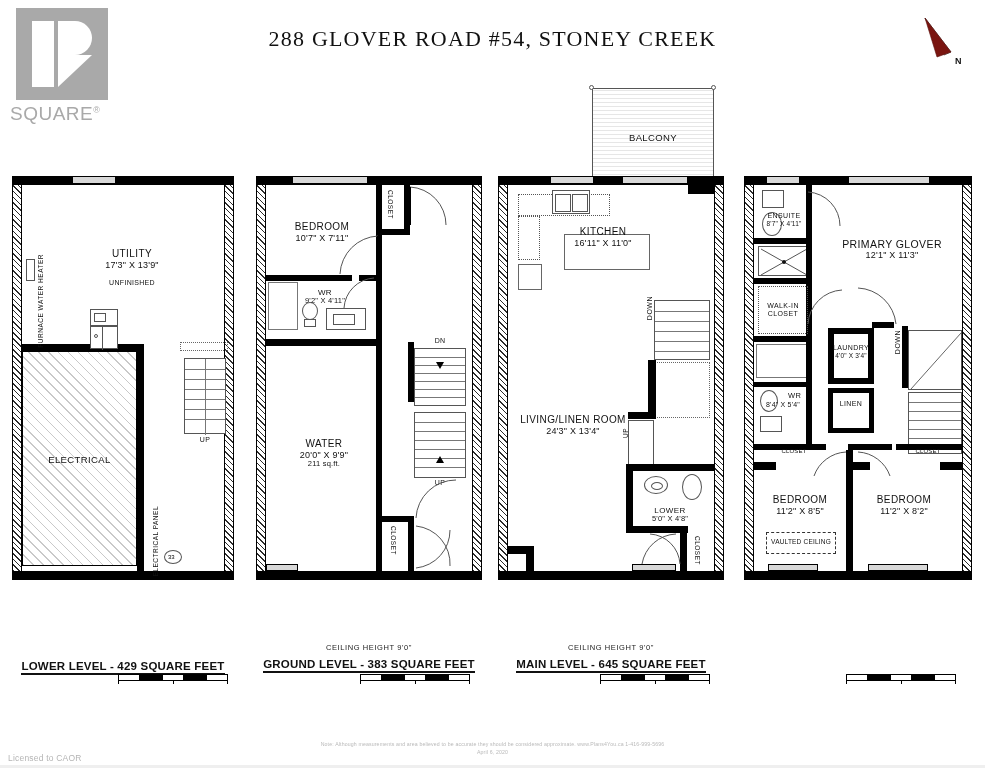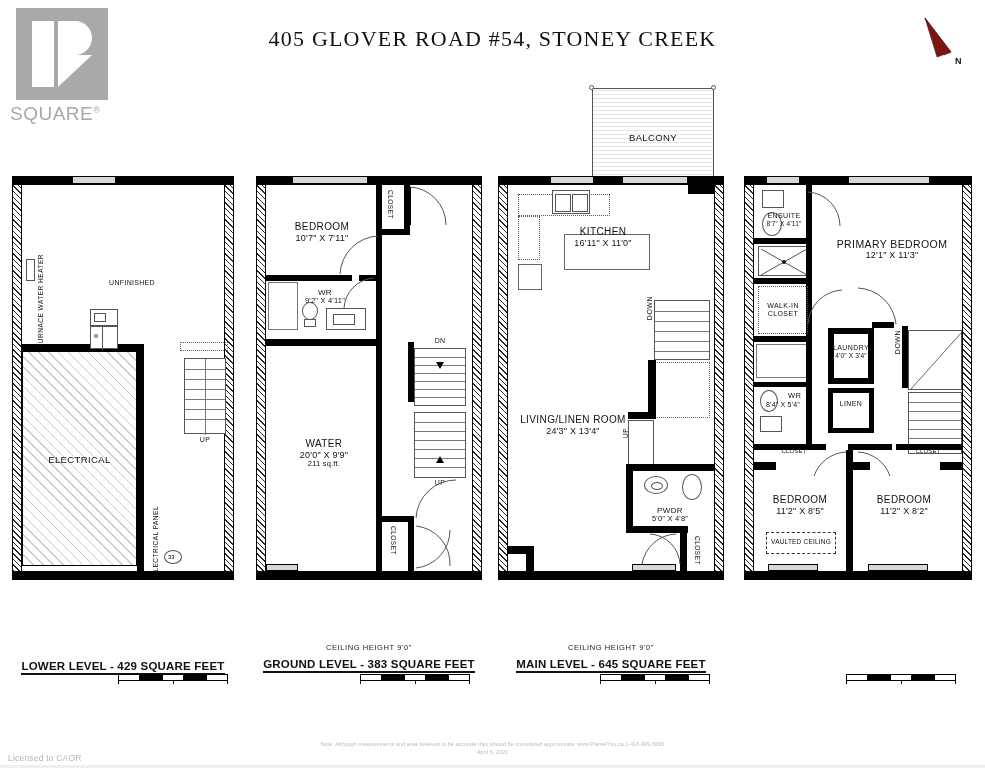--- a/index.html
+++ b/index.html
@@ -149,21 +149,21 @@
 
   <div id="realtor-logo">
     <div class="mark">
       <div class="bar"></div>
         <div class="bowl"></div>
         <div class="bowl2"></div>
     </div>
     <div class="word"><span>SQUARE</span><sup>®</sup></div>
   </div>
 
-  <div id="plan-title">405 GLOVER ROAD #54, STONEY CREEK</div>
+  <div id="plan-title">288 GLOVER ROAD #54, STONEY CREEK</div>
 
   <div id="compass">
     <svg width="64" height="64" viewBox="0 0 64 64">
       <polygon points="14,10 40,44 33,47" fill="#ffffff" stroke="#6a6a6a" stroke-width="1"></polygon>
       <polygon points="14,10 40,44 26,49" fill="#7a1510" stroke="#5a0f0b" stroke-width="0.6"></polygon>
       <text x="44" y="56" font-family="Liberation Sans, sans-serif" font-size="9" font-weight="bold" fill="#111">N</text>
     </svg>
   </div>
 
   <div class="panel" style="left:12px; top:176px; width:222px; height:404px;">
@@ -201,20 +201,24 @@
         <div class="tread" style="top:60px;"></div>
       <div style="position:absolute;left:20px;top:0;width:1px;height:76px;background:#777;"></div>
     </div>
     <div class="lbl lbl-sm" style="left:172px; top:260px; width:42px;">UP</div>
 
     <div class="vert vert-l lbl-xs" style="left:140px; top:330px;">ELECTRICAL PANEL</div>
     <div class="fix-oval" style="left:152px; top:374px; width:18px; height:14px;">
       <div style="position:absolute;left:3px;top:3px;font-size:6px;letter-spacing:0;">33</div>
     </div>
 
+    <div class="lbl lbl-room" style="left:50px; top:72px; width:140px;">
+      <span class="n">UTILITY</span>
+      <span class="d">17'3" X 13'9"</span>
+    </div>
     <div class="lbl lbl-sm" style="left:50px; top:103px; width:140px;">UNFINISHED</div>
     <div class="lbl" style="left:15px; top:278px; width:105px;">
       <span class="n">ELECTRICAL</span>
     </div>
   </div>
 
   <div class="panel" style="left:256px; top:176px; width:226px; height:404px;">
     <div class="ext" style="left:0;  top:0;   width:226px; height:9px;"></div>
     <div class="hatch" style="left:0;  top:9px; width:10px;  height:386px;"></div>
     <div class="hatch" style="left:216px; top:9px; width:10px; height:386px;"></div>
@@ -358,21 +362,21 @@
     <div class="vert vert-l lbl-xs" style="left:124px; top:252px;">UP</div>
 
     <div class="w" style="left:128px; top:288px; width:88px; height:7px;"></div>
     <div class="w" style="left:128px; top:288px; width:7px; height:68px;"></div>
     <div class="w" style="left:128px; top:350px; width:62px; height:7px;"></div>
     <div class="fix-oval" style="left:146px; top:300px; width:24px; height:18px;">
       <div class="fix-oval" style="left:6px;top:5px;width:12px;height:8px;"></div>
     </div>
     <div class="fix-oval" style="left:184px; top:298px; width:20px; height:26px;"></div>
     <div class="lbl" style="left:128px; top:330px; width:88px;">
-      <span class="n" style="font-size:8px;">PWDR</span>
+      <span class="n" style="font-size:8px;">LOWER</span>
       <span class="d" style="font-size:7.5px;">5'0" X 4'8"</span>
     </div>
 
     <div class="w" style="left:182px; top:356px; width:7px; height:39px;"></div>
     <div class="vert lbl-xs" style="left:196px; top:360px;">CLOSET</div>
     <div class="door" style="left:140px; top:356px;">
       <svg width="40" height="36">
           <path d="M38 2 A36 36 0 0 0 4 32" fill="none" stroke="#555" stroke-width="1"></path>
         </svg>
     </div>
@@ -517,21 +521,21 @@
     <div class="lbl lbl-room" style="left:110px; top:318px; width:100px;">
       <span class="n">BEDROOM</span>
       <span class="d">11'2" X 8'2"</span>
     </div>
     <div class="dashed" style="left:22px; top:356px; width:70px; height:22px;border-color:#333;"></div>
     <div class="lbl lbl-xs" style="left:18px; top:362px; width:78px;font-size:6.5px;">VAULTED CEILING</div>
     <div class="win" style="left:24px; top:388px; width:50px; height:7px;"></div>
     <div class="win" style="left:124px; top:388px; width:60px; height:7px;"></div>
 
     <div class="lbl lbl-big" style="left:78px; top:62px; width:140px;">
-      <span class="n">PRIMARY BEDROOM</span>
+      <span class="n">PRIMARY GLOVER</span>
       <span class="d">12'1" X 11'3"</span>
     </div>
   </div>
 
   <div class="footer" style="left:12px; top:656px; width:222px;">
     <div class="lvl">LOWER LEVEL - 429 SQUARE FEET</div>
   </div>
   <div class="scalebar" style="left:118px; top:674px; width:110px;">
     <div class="sb wht" style="left:0;   width:22px;"></div>
     <div class="sb blk" style="left:22px;width:22px;"></div>

